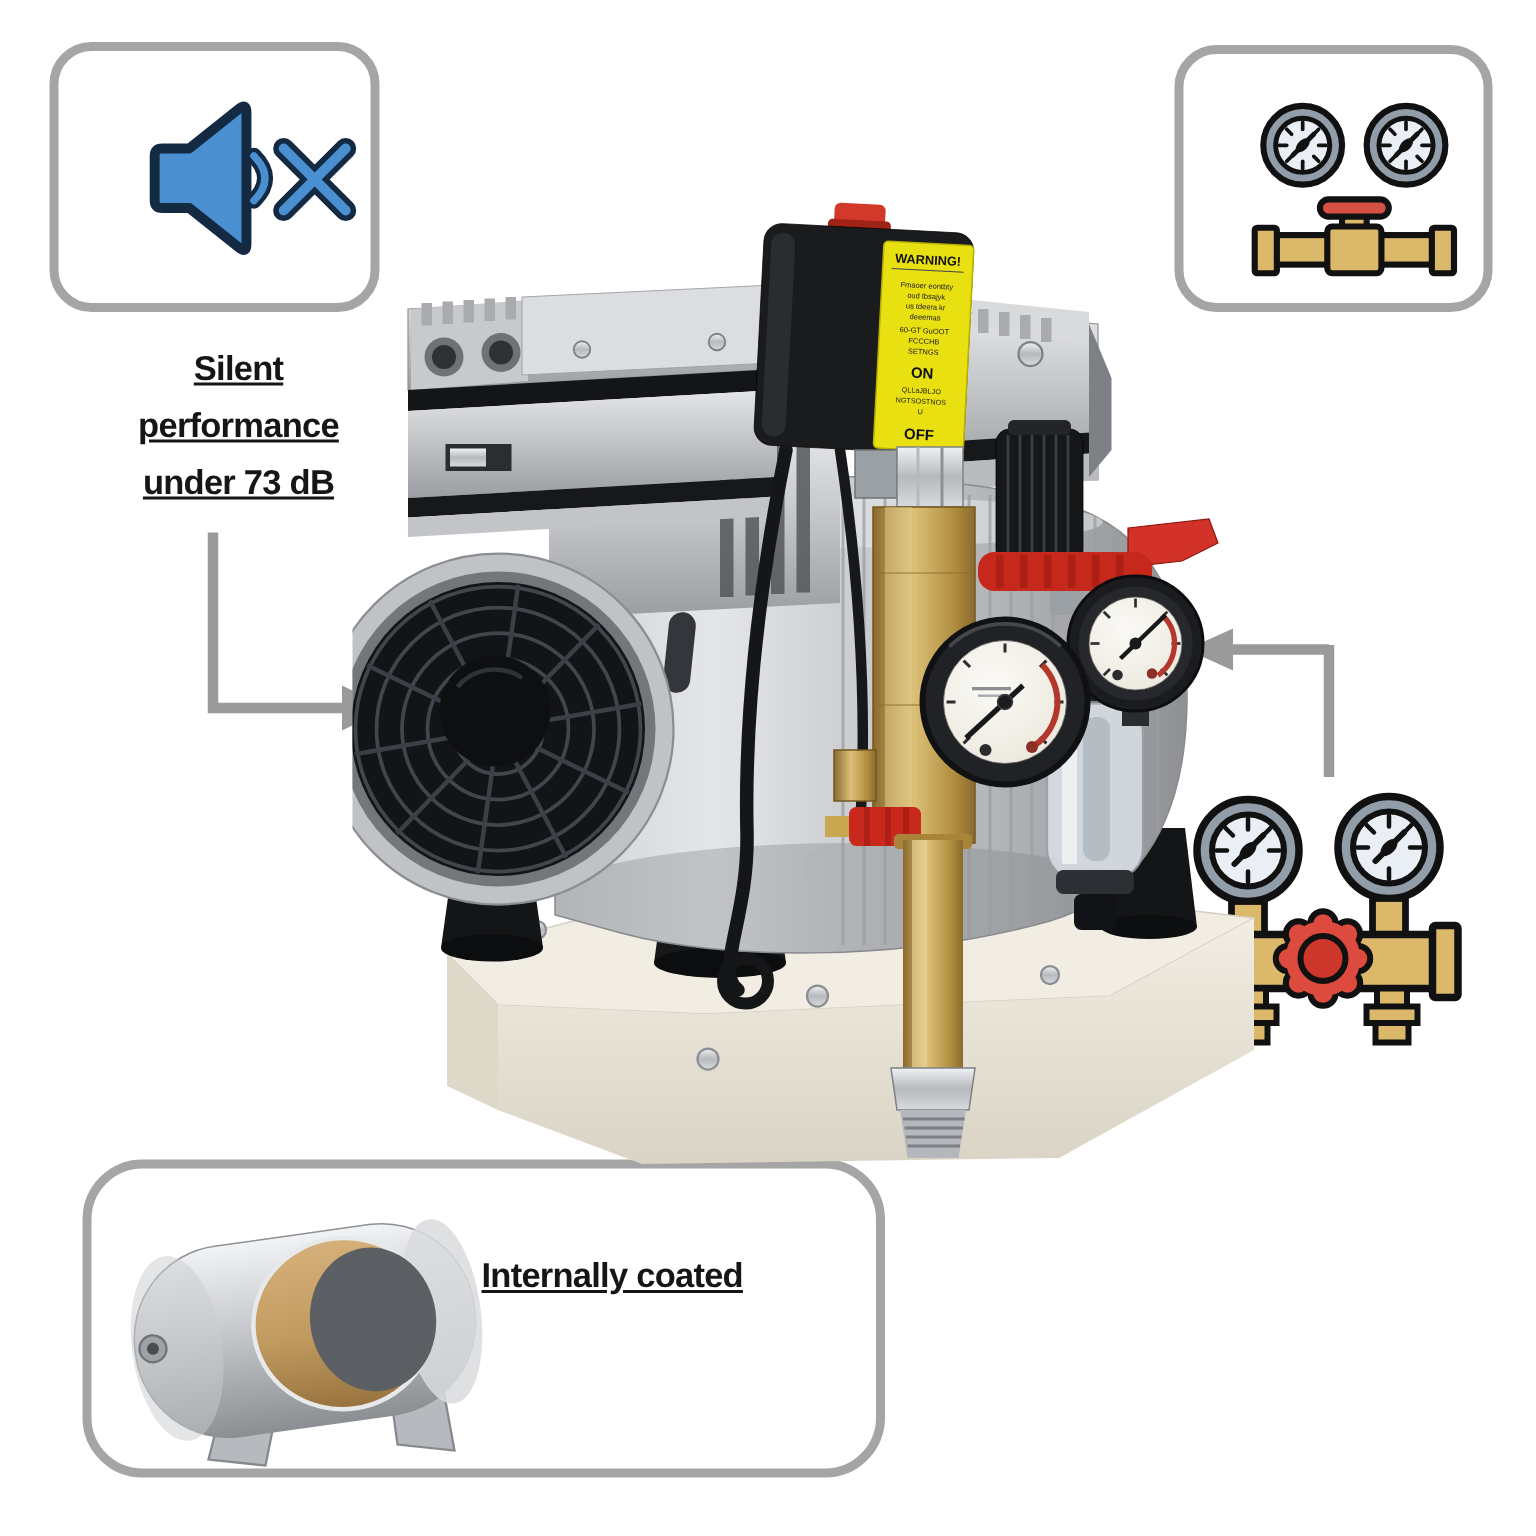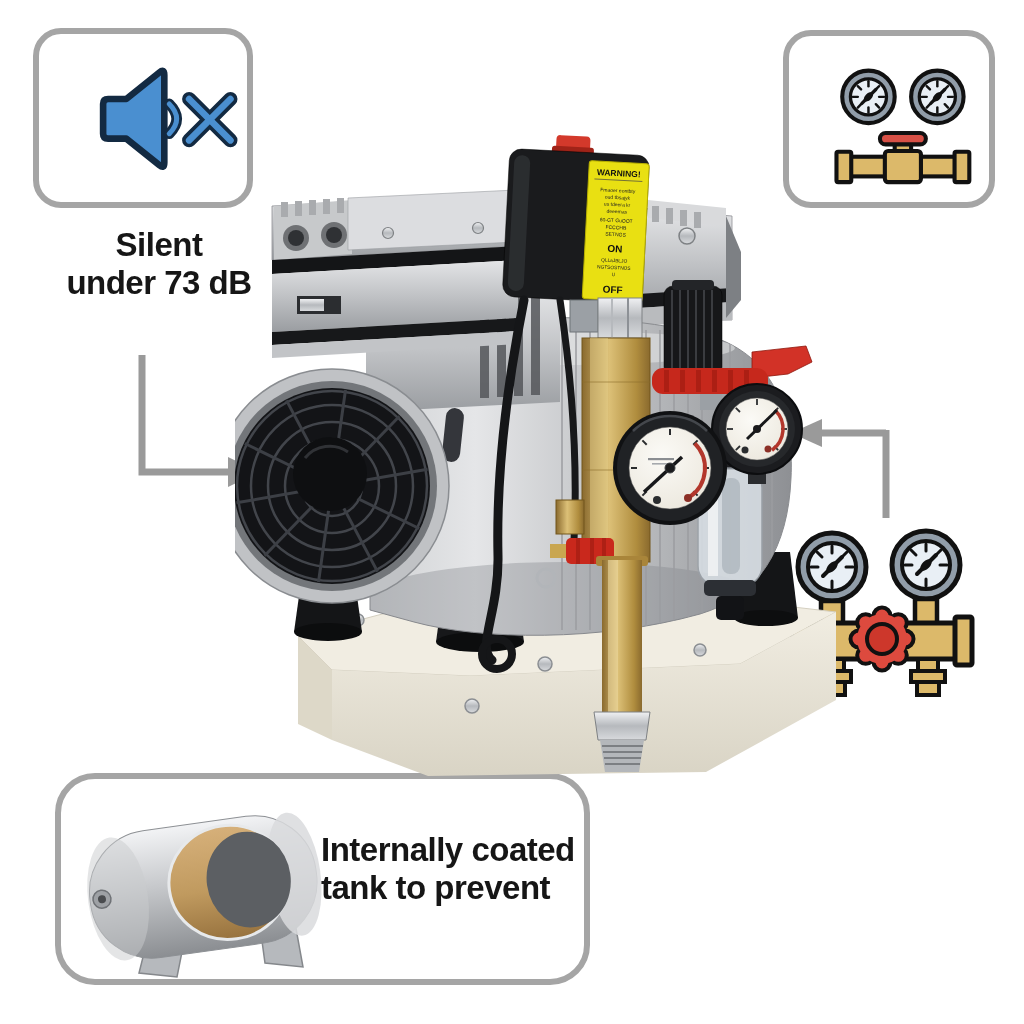--- a/index.html
+++ b/index.html
@@ -1,22 +1,22 @@
 <!DOCTYPE html>
 <html><head>
 <meta charset="utf-8">
 <style>
   html,body{margin:0;padding:0;background:#fff;}
   .canvas{position:relative;width:1024px;height:1024px;background:#ffffff;overflow:hidden;
           font-family:"Liberation Sans",sans-serif;}
   .fbox{position:absolute;background:#fff;border:6px solid #a5a5a5;border-radius:28px;
         display:flex;align-items:center;justify-content:center;box-sizing:border-box;padding-left:36px;}
   .fbox.big{border-radius:40px;}
-  .callout{position:absolute;font-weight:700;color:#161616;font-size:33px;line-height:38px;
-           letter-spacing:-0.5px;}
+  .callout{position:absolute;font-weight:700;color:#161616;font-size:23px;line-height:38px;
+           letter-spacing:-0.5px;text-decoration:underline;}
   .callout.center{text-align:center;}
   .callout.left{text-align:left;}
   .abs{position:absolute;}
   svg text{font-family:"Liberation Sans",sans-serif;}
 </style>
 </head>
 <body>
 
 <div class="canvas">
 
@@ -29,20 +29,21 @@
         <line x1="138" y1="60" x2="188" y2="110" stroke="#132a42" stroke-width="17" stroke-linecap="round"></line>
         <line x1="188" y1="60" x2="138" y2="110" stroke="#132a42" stroke-width="17" stroke-linecap="round"></line>
         <line x1="138" y1="60" x2="188" y2="110" stroke="#4a8fd0" stroke-width="8" stroke-linecap="round"></line>
         <line x1="188" y1="60" x2="138" y2="110" stroke="#4a8fd0" stroke-width="8" stroke-linecap="round"></line>
       </g>
     </svg>
   </div>
 
   <div class="callout center" style="left:18px;top:226px;width:282px;">
     <div>Silent</div>
+    <div>performance</div>
     <div>under 73 dB</div>
   </div>
 
   <svg class="abs" style="left:128px;top:345px;" width="135" height="145" viewBox="0 0 135 145">
     <polyline points="14,10 14,127 102,127" fill="none" stroke="#9a9a9a" stroke-width="7"></polyline>
     <polygon points="100,112 131,127 100,142" fill="#9a9a9a"></polygon>
   </svg>
 
   <div class="fbox" style="left:783px;top:30px;width:212px;height:178px;">
     <svg width="200" height="164" viewBox="0 0 200 164">
@@ -182,21 +183,20 @@
         <ellipse cx="232" cy="102" rx="26" ry="62" fill="#d9dbdd" opacity="0.85"></ellipse>
         <ellipse cx="54" cy="102" rx="30" ry="62" fill="#c9cbce" opacity="0.5"></ellipse>
         <ellipse cx="166" cy="101" rx="60" ry="57" fill="url(#gCoat)" stroke="#e7e9eb" stroke-width="3"></ellipse>
         <ellipse cx="186" cy="101" rx="42" ry="48" fill="#5c5f63"></ellipse>
         <circle cx="38" cy="100" r="9" fill="#9ea1a5" stroke="#6f7276" stroke-width="1.5"></circle>
         <circle cx="38" cy="100" r="4" fill="#4a4c4f"></circle>
       </g>
     </svg>
     <div class="callout left" style="left:260px;top:52px;width:268px;">
       <div>Internally coated</div>
-      <div>tank to prevent</div>
     </div>
   </div>
 
   <svg class="abs" style="left:235px;top:120px;" width="605" height="670" viewBox="235 120 605 670">
     <defs>
       <linearGradient id="gSilverV" x1="0" y1="0" x2="0" y2="1">
         <stop offset="0" stop-color="#e4e5e7"></stop>
           <stop offset="0.5" stop-color="#c0c2c5"></stop>
         <stop offset="1" stop-color="#9a9da1"></stop>
       </linearGradient>

